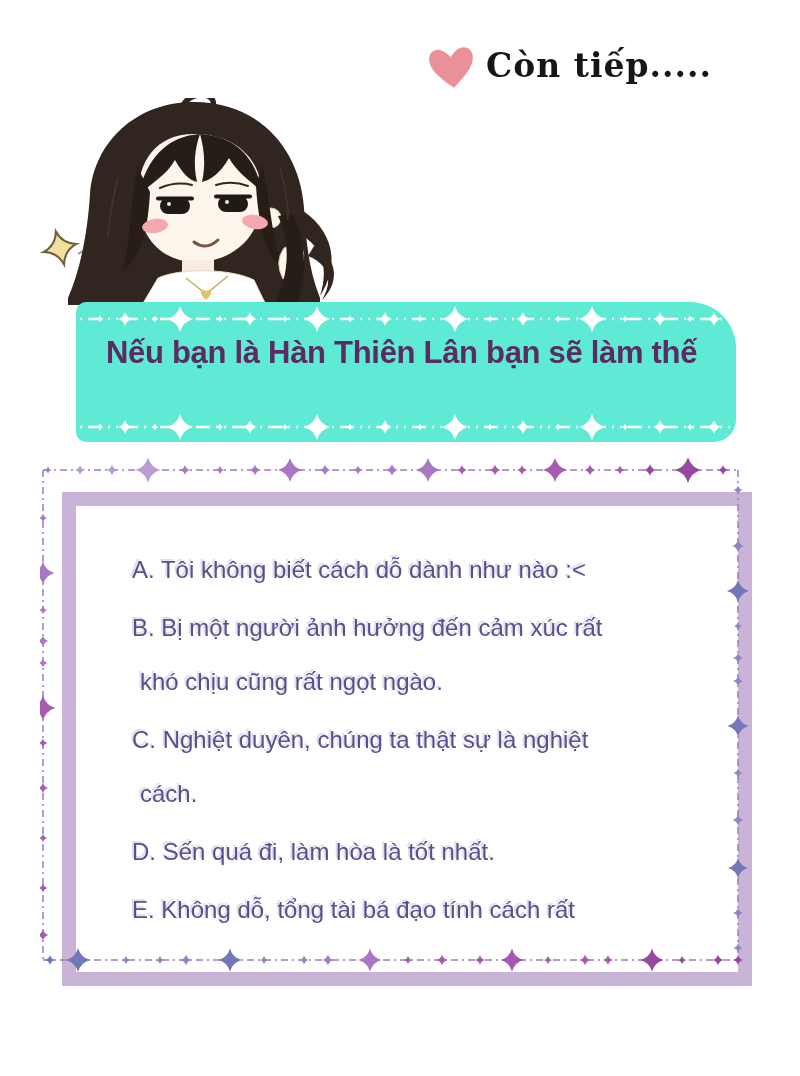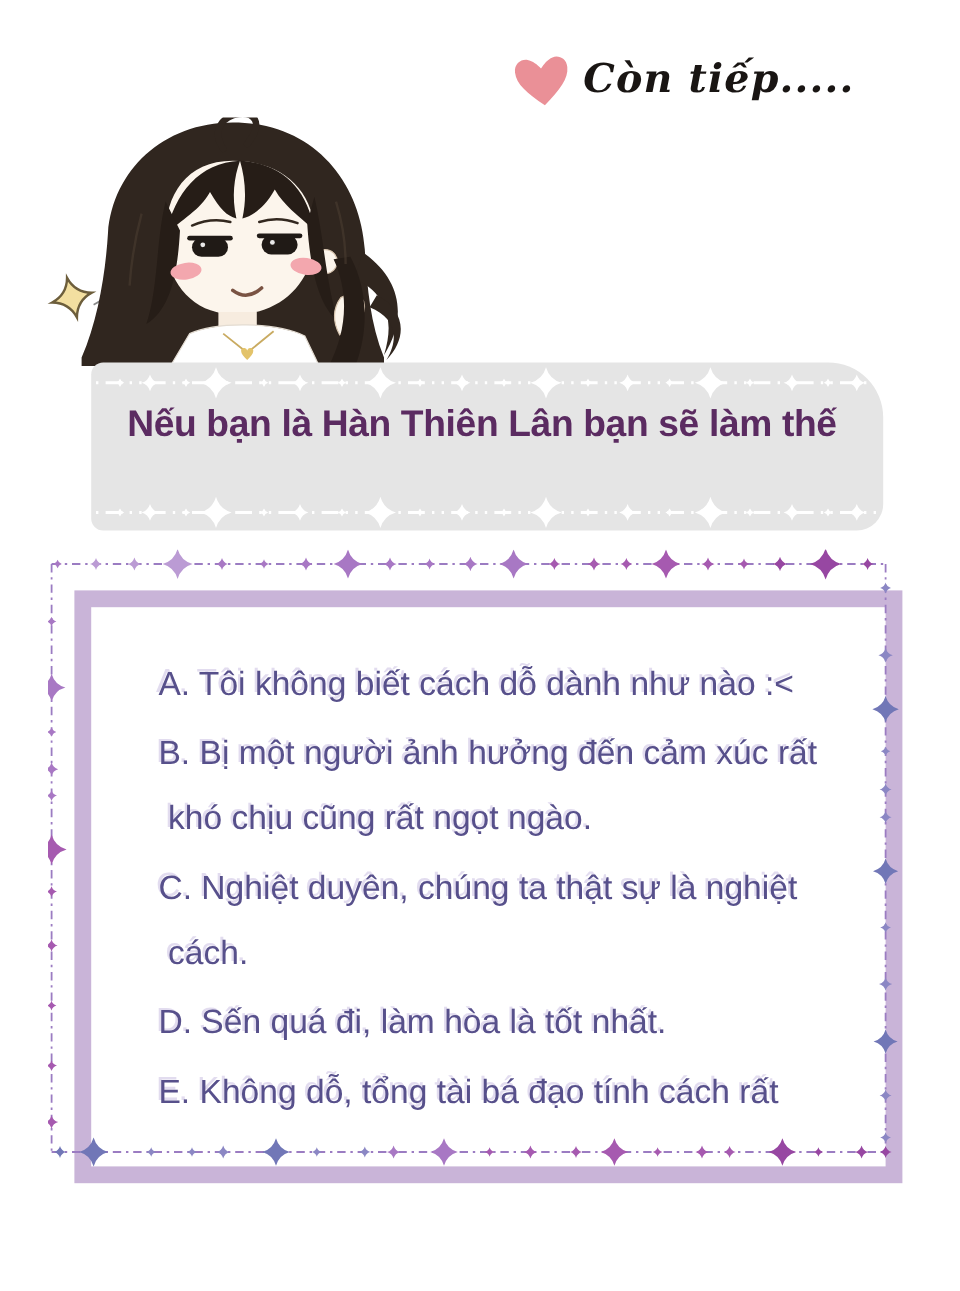--- a/index.html
+++ b/index.html
@@ -5,21 +5,21 @@
   html,body{margin:0;padding:0;}
   body{
     width:800px;height:1076px;position:relative;background:#ffffff;
     font-family:"Liberation Sans", sans-serif;overflow:hidden;
   }
   
   .header-row{position:absolute;left:0;top:0;width:800px;height:110px;}
   .heart{position:absolute;left:428px;top:46px;width:48px;height:44px;transform:rotate(-6deg);}
   .continued{
     position:absolute;left:486px;top:46px;
-    font-family:"DejaVu Serif", serif;font-style:italic;font-weight:600;
+    font-family:"DejaVu Serif", serif;font-weight:600;
     font-size:33px;color:#191513;letter-spacing:1px;white-space:nowrap;
   }
   
   .character{position:absolute;left:48px;top:98px;width:292px;height:207px;z-index:1;}
   .sparkle{position:absolute;left:34px;top:220px;width:58px;height:58px;z-index:1;}
   
   .banner{
     position:absolute;left:76px;top:302px;width:660px;height:140px;z-index:2;
     border-radius:10px 46px 22px 10px;
   }
@@ -31,21 +31,21 @@
     font-weight:bold;font-size:31px;line-height:40px;letter-spacing:-0.3px;
   }
   
   .quiz-box{position:absolute;left:40px;top:458px;width:720px;height:560px;z-index:2;}
   .quiz-frame{
     position:absolute;left:22px;top:34px;width:662px;height:466px;
     border:14px solid #c9b4d8;background:#ffffff;
   }
   .quiz-deco{position:absolute;left:0;top:0;width:720px;height:540px;pointer-events:none;}
   .options{position:absolute;left:92px;top:95px;width:586px;}
-  .option{margin-bottom:24px;font-size:28px;line-height:34px;
+  .option{margin-bottom:24px;font-size:24px;line-height:34px;
     text-shadow:-2px -2px 0 rgba(203,192,226,0.55);}
   .option .cont{padding-left:8px;margin-top:20px;}
   .option .cont:empty{display:none;}
 </style>
 </head>
 <body>
 
 <div class="header-row">
   <svg class="heart" viewBox="0 0 46 42">
     <path d="M23 40 C10 29 2 21 2 11.5 C2 4.5 8 1.2 13 2.6 C17 3.7 20.4 7.2 23 10.4
@@ -105,21 +105,21 @@
   <path d="M158 202 c-3 -3 -5 -5 -5 -7 a2.5 2.5 0 0 1 5 -1 a2.5 2.5 0 0 1 5 1 c0 2 -2 4 -5 7 Z" fill="#e3c36a"></path>
 
   <path d="M236 150 q14 -7 19 3 q3 9 -6 19 l-14 9 q-9 -17 1 -31 Z" fill="#fcf5ec" stroke="#d9c6b0" stroke-width="1"></path>
 
   <path d="M230 118 C244 148 240 180 226 207 L248 207 C260 176 258 142 244 116 Z" fill="#261d17"></path>
 
   <path d="M70 80 q-8 30 -10 60" stroke="#4a3c30" stroke-width="2" fill="none" opacity="0.6"></path>
   <path d="M232 70 q8 26 8 52" stroke="#4a3c30" stroke-width="2" fill="none" opacity="0.6"></path>
 </svg>
 
-<div class="banner" style="background: #e5e5e5;">
+<div class="banner" style="background: #5eead4;">
   <svg class="sprow top" viewBox="0 0 652 28">
       <line x1="0" y1="14" x2="652" y2="14" stroke="#ffffff" stroke-width="2.5" stroke-dasharray="2 6 14 6 2 6"></line>
       <path d="M0 -10 Q2.2 -2.2 10 0 Q2.2 2.2 0 10 Q-2.2 2.2 -10 0 Q-2.2 -2.2 0 -10 Z" transform="translate(100 14) scale(1.3)" fill="#ffffff"></path>
       <path d="M0 -10 Q2.2 -2.2 10 0 Q2.2 2.2 0 10 Q-2.2 2.2 -10 0 Q-2.2 -2.2 0 -10 Z" transform="translate(237 14) scale(1.3)" fill="#ffffff"></path>
       <path d="M0 -10 Q2.2 -2.2 10 0 Q2.2 2.2 0 10 Q-2.2 2.2 -10 0 Q-2.2 -2.2 0 -10 Z" transform="translate(375 14) scale(1.3)" fill="#ffffff"></path>
       <path d="M0 -10 Q2.2 -2.2 10 0 Q2.2 2.2 0 10 Q-2.2 2.2 -10 0 Q-2.2 -2.2 0 -10 Z" transform="translate(512 14) scale(1.3)" fill="#ffffff"></path>
       <path d="M0 -10 Q2.2 -2.2 10 0 Q2.2 2.2 0 10 Q-2.2 2.2 -10 0 Q-2.2 -2.2 0 -10 Z" transform="translate(45 14) scale(0.7)" fill="#ffffff"></path>
       <path d="M0 -10 Q2.2 -2.2 10 0 Q2.2 2.2 0 10 Q-2.2 2.2 -10 0 Q-2.2 -2.2 0 -10 Z" transform="translate(170 14) scale(0.7)" fill="#ffffff"></path>
       <path d="M0 -10 Q2.2 -2.2 10 0 Q2.2 2.2 0 10 Q-2.2 2.2 -10 0 Q-2.2 -2.2 0 -10 Z" transform="translate(305 14) scale(0.7)" fill="#ffffff"></path>
       <path d="M0 -10 Q2.2 -2.2 10 0 Q2.2 2.2 0 10 Q-2.2 2.2 -10 0 Q-2.2 -2.2 0 -10 Z" transform="translate(443 14) scale(0.7)" fill="#ffffff"></path>

